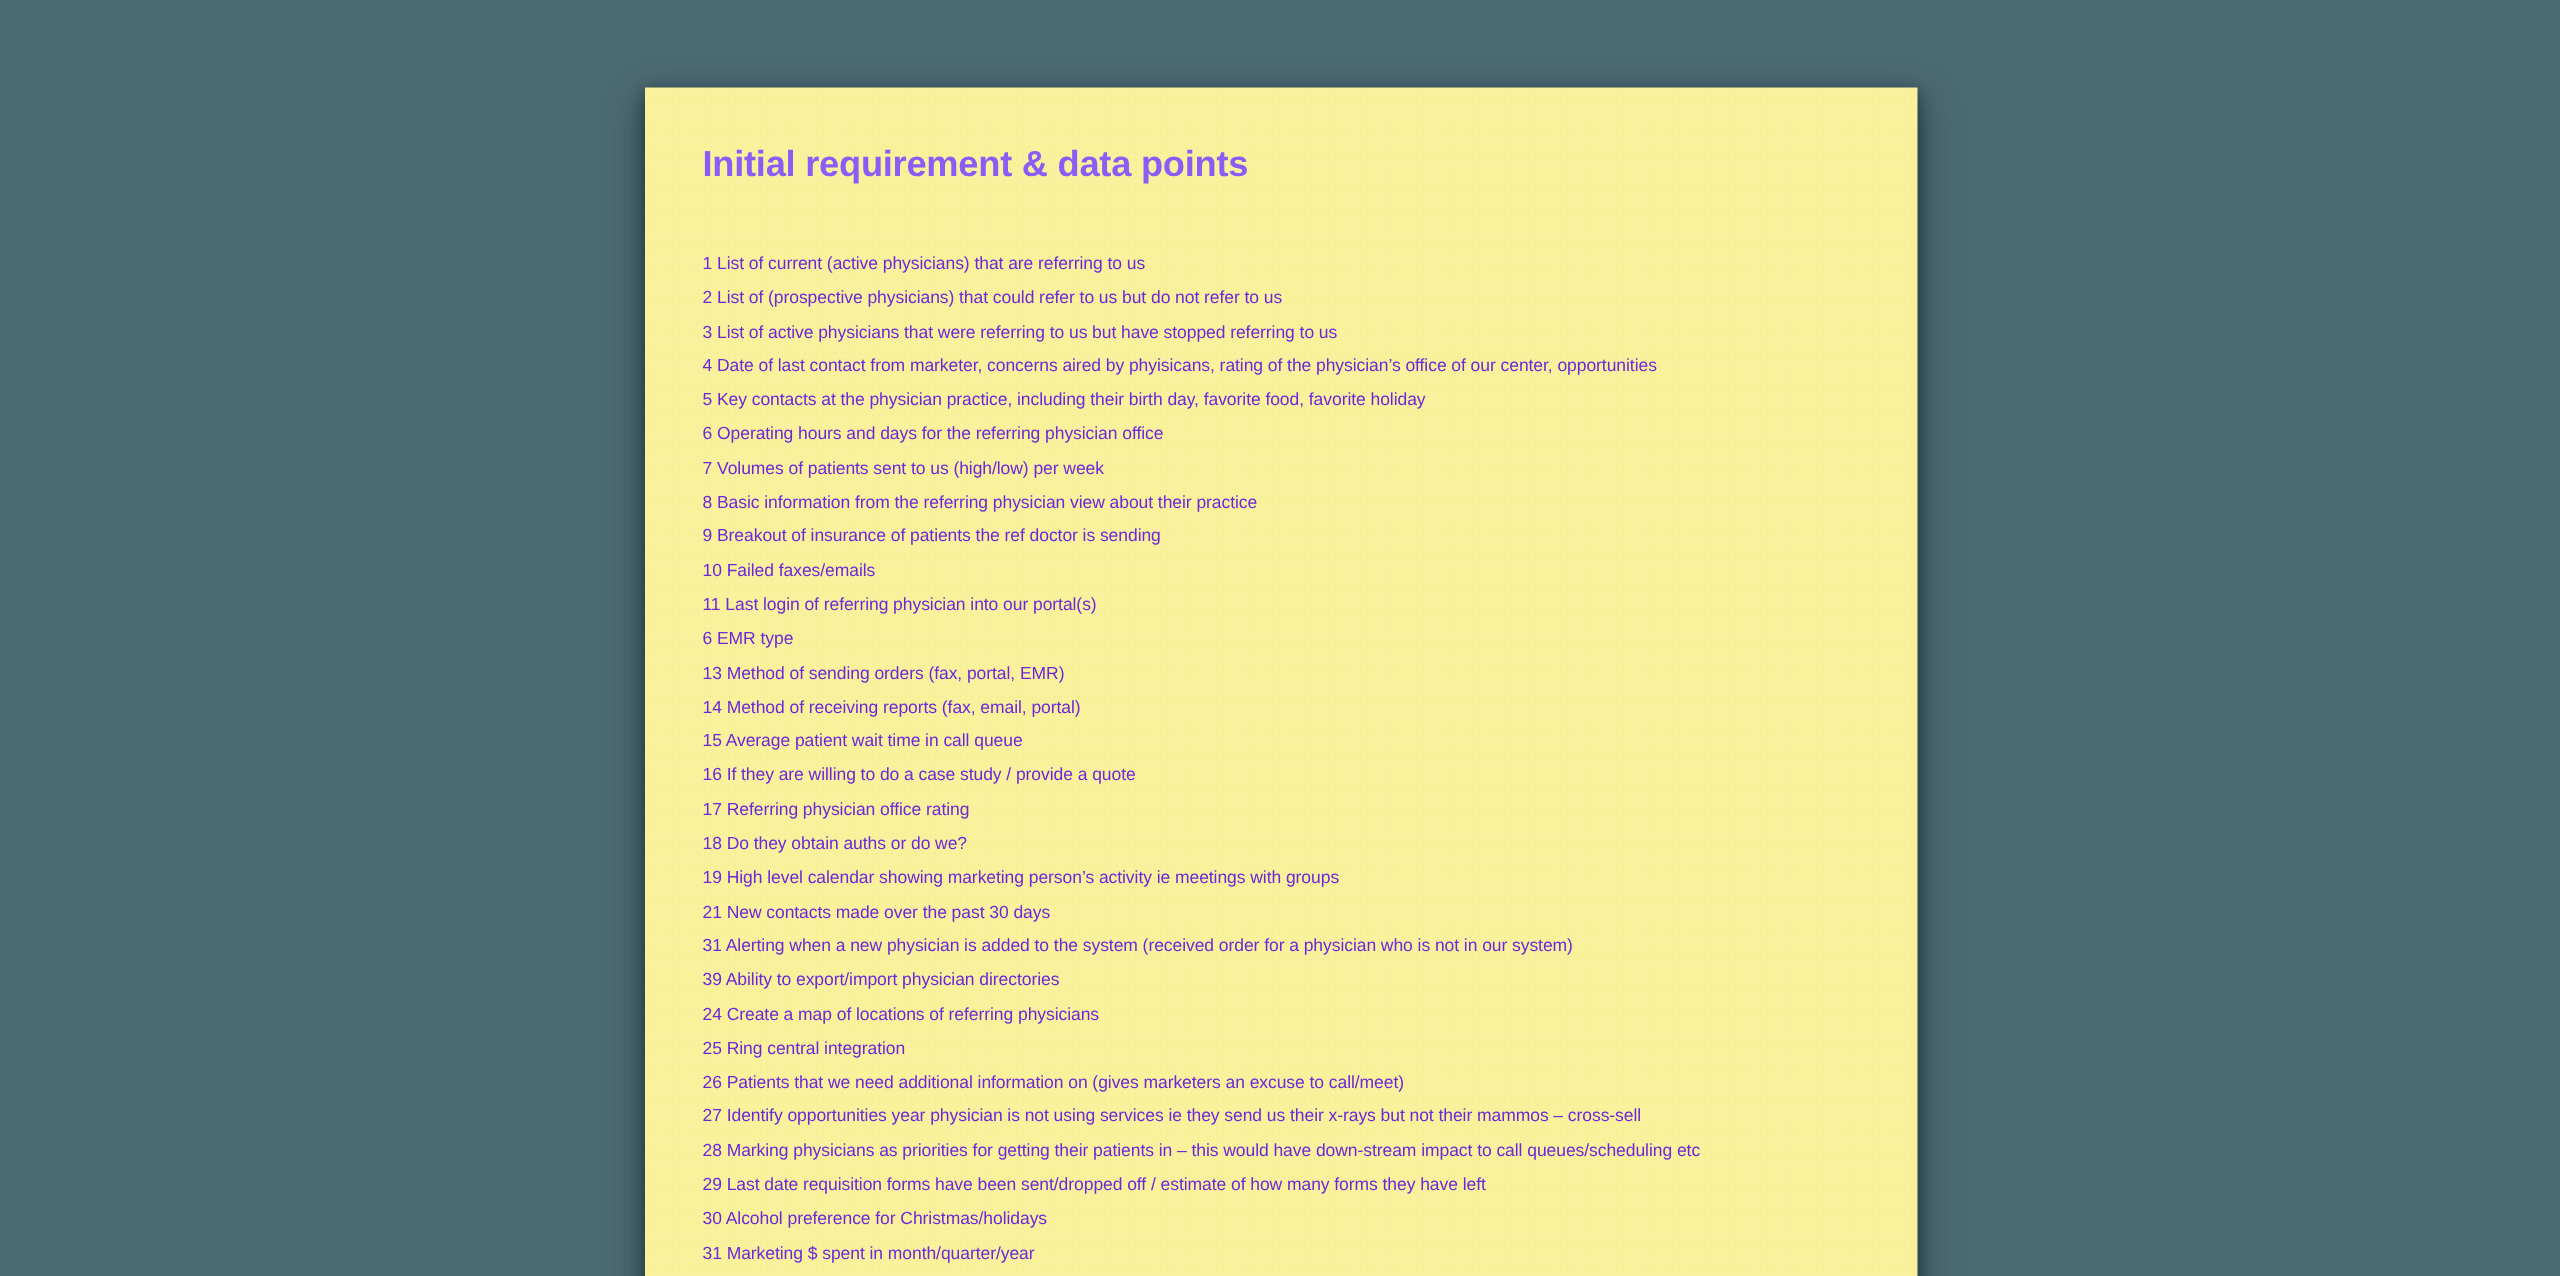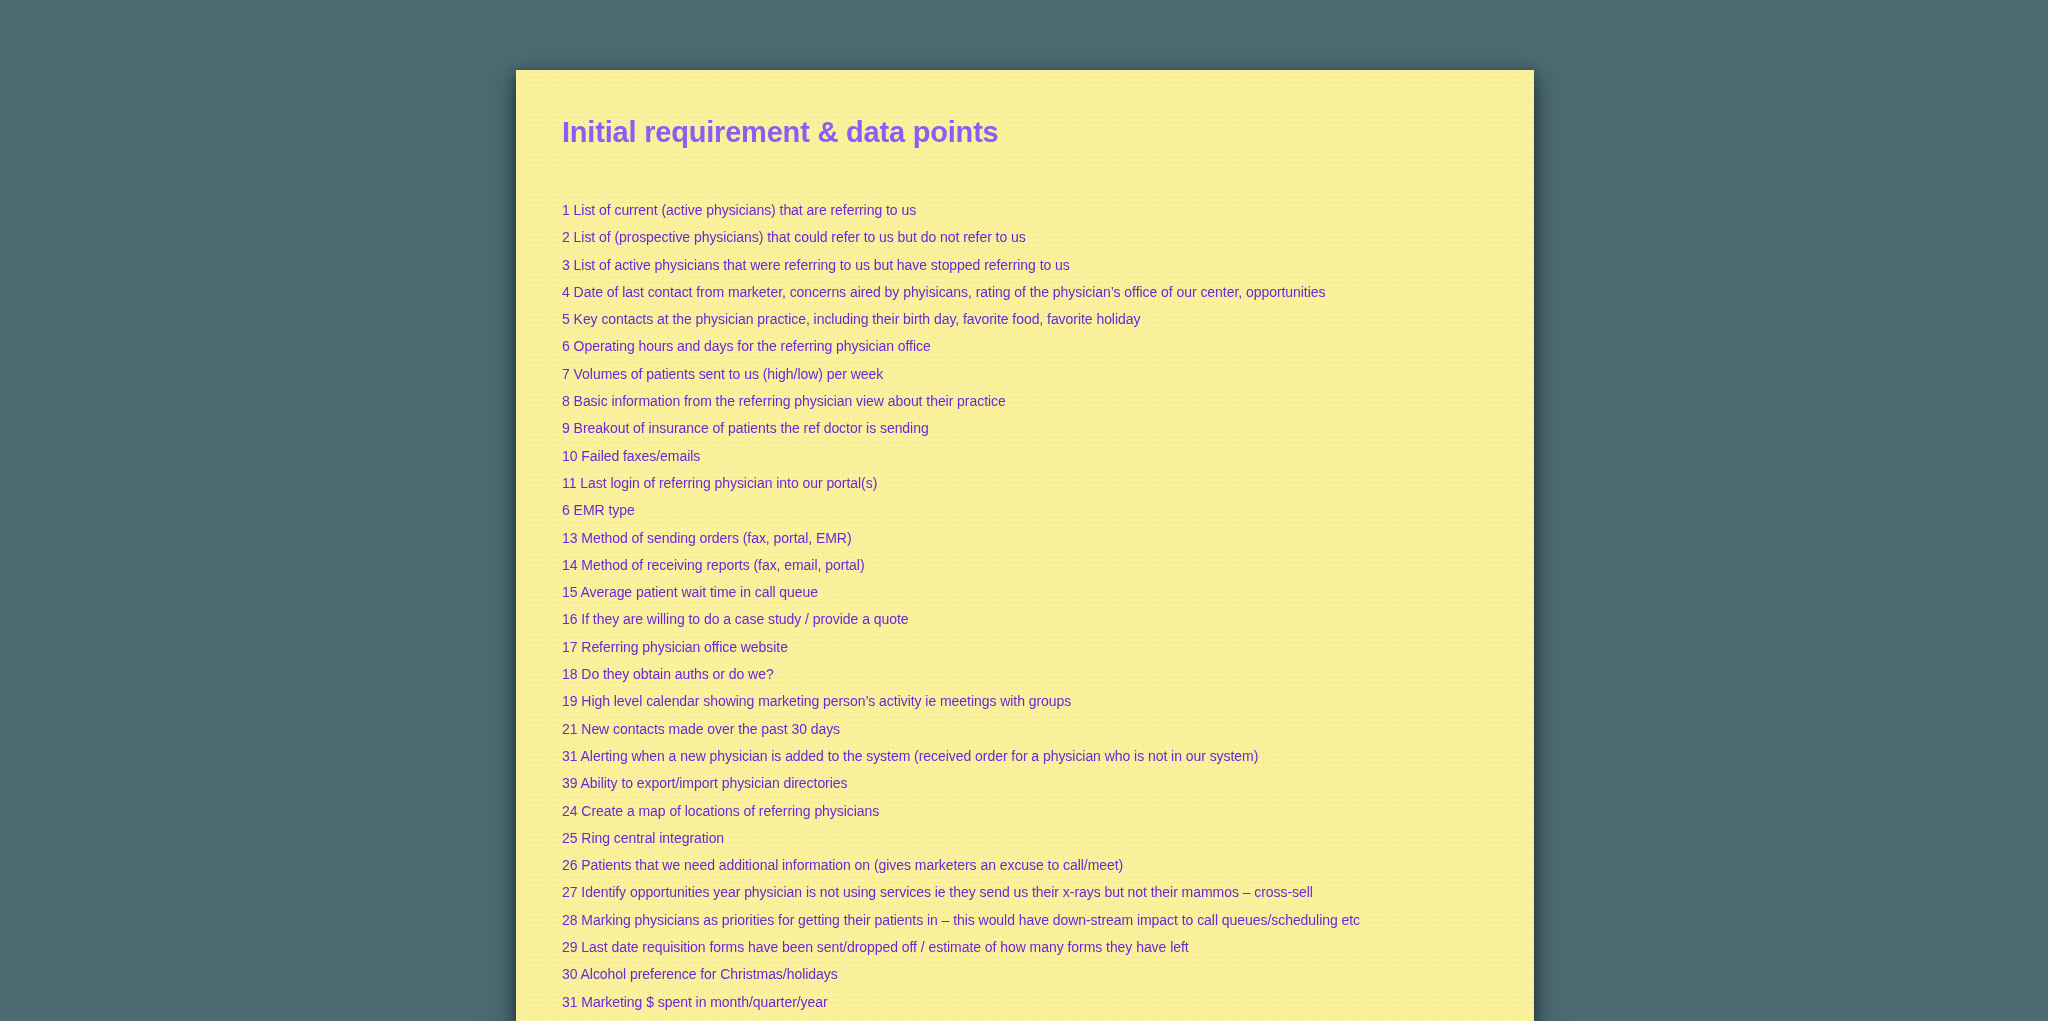--- a/index.html
+++ b/index.html
@@ -104,21 +104,21 @@
           <li class="req-item"><span class="req-num">7</span> <span class="req-text">Volumes of patients sent to us (high/low) per week</span></li>
           <li class="req-item"><span class="req-num">8</span> <span class="req-text">Basic information from the referring physician view about their practice</span></li>
           <li class="req-item"><span class="req-num">9</span> <span class="req-text">Breakout of insurance of patients the ref doctor is sending</span></li>
           <li class="req-item"><span class="req-num">10</span> <span class="req-text">Failed faxes/emails</span></li>
           <li class="req-item"><span class="req-num">11</span> <span class="req-text">Last login of referring physician into our portal(s)</span></li>
           <li class="req-item"><span class="req-num">6</span> <span class="req-text">EMR type</span></li>
           <li class="req-item"><span class="req-num">13</span> <span class="req-text">Method of sending orders (fax, portal, EMR)</span></li>
           <li class="req-item"><span class="req-num">14</span> <span class="req-text">Method of receiving reports (fax, email, portal)</span></li>
           <li class="req-item"><span class="req-num">15</span> <span class="req-text">Average patient wait time in call queue</span></li>
           <li class="req-item"><span class="req-num">16</span> <span class="req-text">If they are willing to do a case study / provide a quote</span></li>
-          <li class="req-item"><span class="req-num">17</span> <span class="req-text">Referring physician office website</span></li>
+          <li class="req-item"><span class="req-num">17</span> <span class="req-text">Referring physician office rating</span></li>
           <li class="req-item"><span class="req-num">18</span> <span class="req-text">Do they obtain auths or do we?</span></li>
           <li class="req-item"><span class="req-num">19</span> <span class="req-text">High level calendar showing marketing person’s activity ie meetings with groups</span></li>
           <li class="req-item"><span class="req-num">21</span> <span class="req-text">New contacts made over the past 30 days</span></li>
           <li class="req-item"><span class="req-num">31</span> <span class="req-text">Alerting when a new physician is added to the system (received order for a physician who is not in our system)</span></li>
           <li class="req-item"><span class="req-num">39</span> <span class="req-text">Ability to export/import physician directories</span></li>
           <li class="req-item"><span class="req-num">24</span> <span class="req-text">Create a map of locations of referring physicians</span></li>
           <li class="req-item"><span class="req-num">25</span> <span class="req-text">Ring central integration</span></li>
           <li class="req-item"><span class="req-num">26</span> <span class="req-text">Patients that we need additional information on (gives marketers an excuse to call/meet)</span></li>
           <li class="req-item"><span class="req-num">27</span> <span class="req-text">Identify opportunities year physician is not using services ie they send us their x-rays but not their mammos – cross-sell</span></li>
           <li class="req-item"><span class="req-num">28</span> <span class="req-text">Marking physicians as priorities for getting their patients in – this would have down-stream impact to call queues/scheduling etc</span></li>

